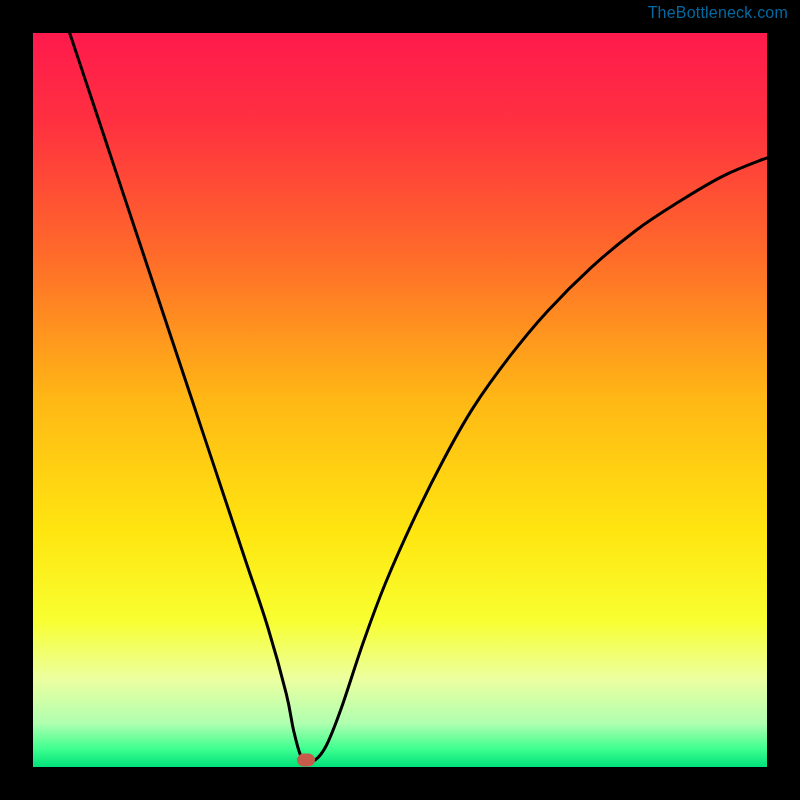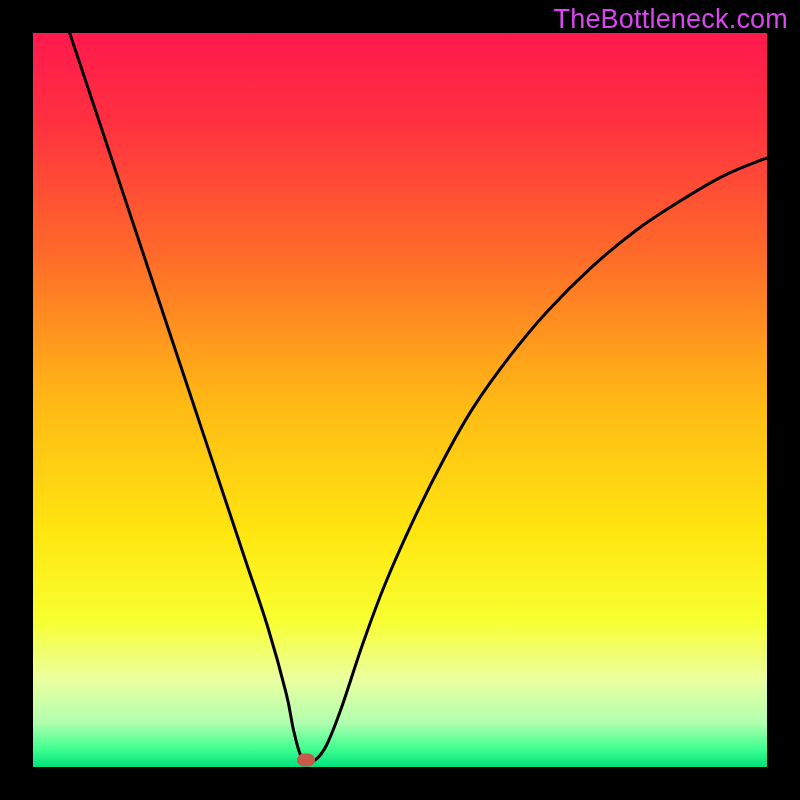--- a/index.html
+++ b/index.html
@@ -28,22 +28,22 @@
     overflow: hidden;
   }
   .gradient {
     position: absolute;
     left: 0; top: 0; right: 0; bottom: 0;
   }
   .watermark {
     position: absolute;
     top: 4px;
     right: 12px;
-    color: #d946ef;
-    font-size: 27px;
+    color: #0369a1;
+    font-size: 16px;
     letter-spacing: 0.2px;
     font-weight: 500;
   }
   .marker {
     position: absolute;
     width: 18px;
     height: 13px;
     border-radius: 7px;
     background: #c85a4c;
     transform: translate(-50%, -50%);

